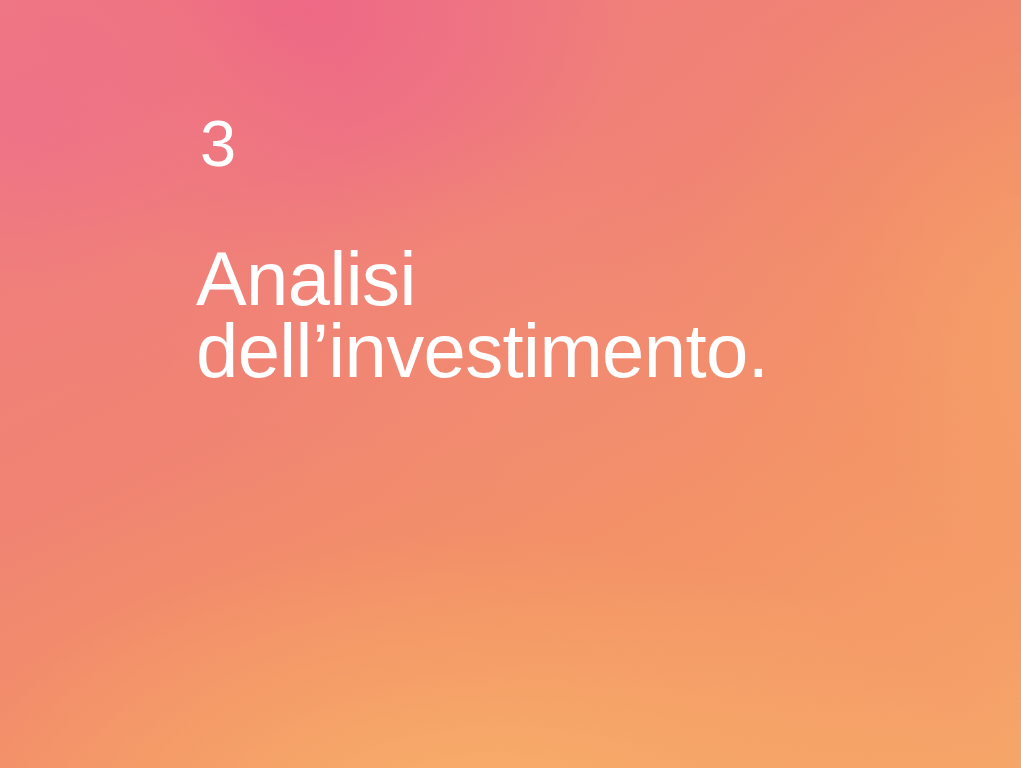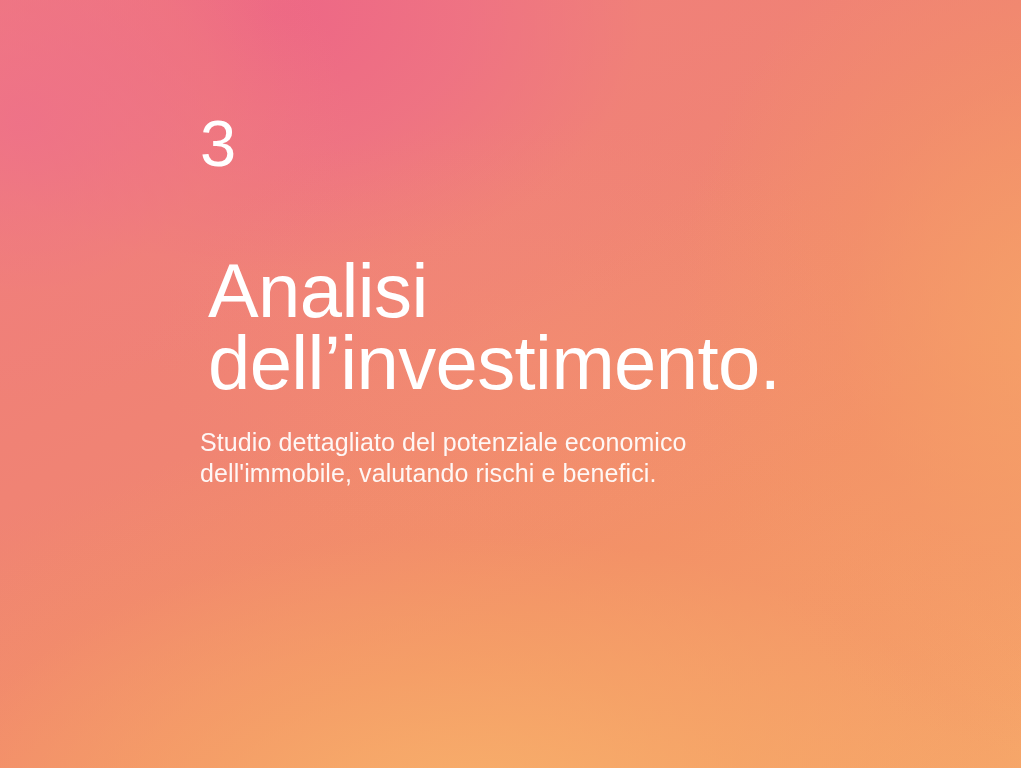--- a/index.html
+++ b/index.html
@@ -103,21 +103,21 @@
     font-weight: 300;
     line-height: 1;
     color: #ffffff;
     letter-spacing: 0.2px;
   }
 
   .headline {
     position: absolute;
     top: 243px;
     left: -4px;
-    margin: 12px;
+    margin: 0;
     font-size: 76px;
     font-weight: 300;
     line-height: 72px;
     color: #ffffff;
     letter-spacing: -0.6px;
     white-space: pre-line;
   }
 
   .subtitle {
     position: absolute;
@@ -144,17 +144,15 @@
   <div class="gradient-orange-right"></div>
   <div class="gradient-center-light"></div>
 
   <div class="content">
 
     <div class="section-number">3</div>
 
     <h1 class="headline">Analisi
 dell’investimento.</h1>
 
-    <p class="subtitle">Studio dettagliato del potenziale economico
-dell'immobile, valutando rischi e benefici.</p>
 
   </div>
 </div>
 
 </body></html>

